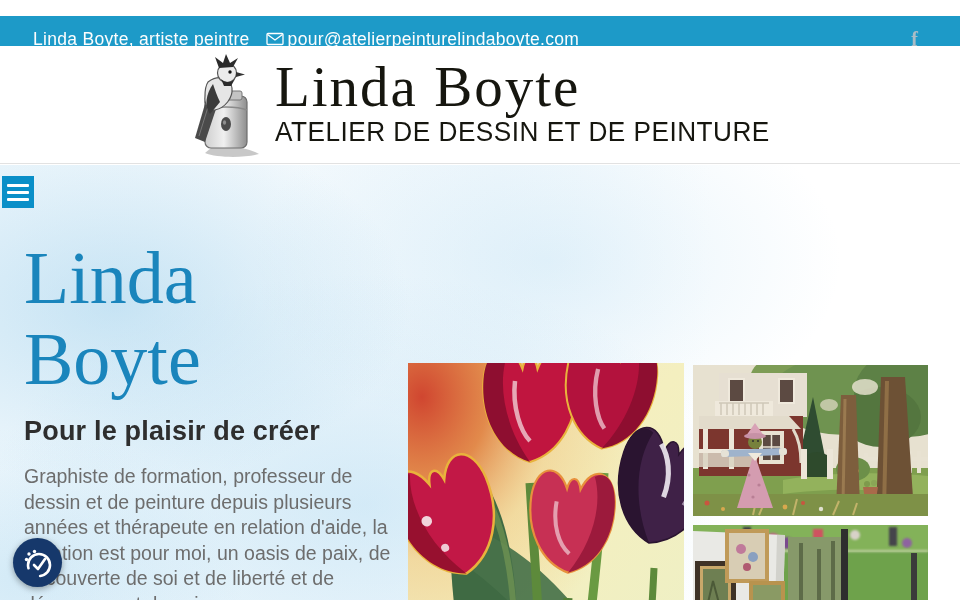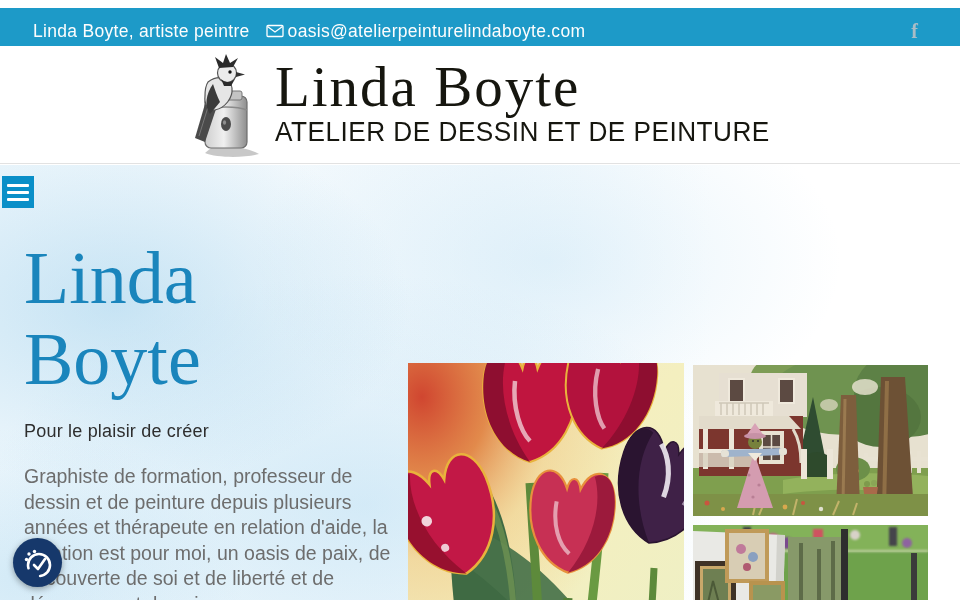--- a/index.html
+++ b/index.html
@@ -5,21 +5,21 @@
   * { margin:0; padding:0; box-sizing:border-box; }
   html,body { width:960px; height:600px; overflow:hidden; }
   body {
     position:relative;
     font-family:"Liberation Sans", sans-serif;
     background:#ffffff;
   }
 
   
   .topbar {
-    position:absolute; top:8px; left:0; width:960px; height:46px;
+    position:absolute; top:16px; left:0; width:960px; height:46px;
     background:#1d9ac8;
     display:flex; align-items:center;
     padding:0 14px 0 33px;
     color:#ffffff;
   }
   .topbar-item { display:flex; align-items:center; gap:4px; margin-right:16px;
     font-size:17.5px; letter-spacing:.3px; font-weight:400; color:#fdfdfd; text-decoration:none; }
   .topbar-item svg { display:block; }
   .fb-link {
     margin-left:auto; margin-right:28px;
@@ -70,21 +70,21 @@
 
   
   .hero-title {
     position:absolute; left:24px; top:238px; width:335px;
     font-family:"Liberation Serif", serif;
     font-size:74px; line-height:81px; font-weight:500;
     color:#1a85bc;
   }
   .hero-subtitle {
     position:absolute; left:24px; top:415px;
-    font-size:18px; line-height:32px; font-weight:400;
+    font-size:27px; line-height:32px; font-weight:700;
     color:#2e2e2e; letter-spacing:.2px;
   }
   .hero-paragraph {
     position:absolute; left:24px; top:464px; width:384px;
     font-size:19.5px; line-height:25.5px; font-weight:400;
     color:#6d6d6d;
   }
 
   
   .gallery { position:absolute; left:408px; top:363px; display:flex; gap:9px; }
@@ -106,21 +106,21 @@
   <span class="topbar-item">
     <span>Linda Boyte, artiste peintre</span>
   </span>
   <a class="topbar-item" href="#">
     <span>
       <svg width="18" height="14" viewBox="0 0 18 14">
           <rect x="1" y="1.5" width="16" height="11" rx="1" fill="none" stroke="#ffffff" stroke-width="1.3"></rect>
           <path d="M1.5 2.5 L9 8 L16.5 2.5" fill="none" stroke="#ffffff" stroke-width="1.3"></path>
         </svg>
     </span>
-    <span>oasis@atelierpeinturelindaboyte.com</span>
+    <span>pour@atelierpeinturelindaboyte.com</span>
   </a>
   <a class="fb-link" href="#"><span>f</span></a>
 </div>
 
 <header class="header">
   <div class="logo">
     <svg class="logo-bird" viewBox="0 0 88 106">
       <defs>
         <linearGradient id="sharp" x1="0" y1="0" x2="1" y2="0">
           <stop offset="0" stop-color="#cfcfcf"></stop>

